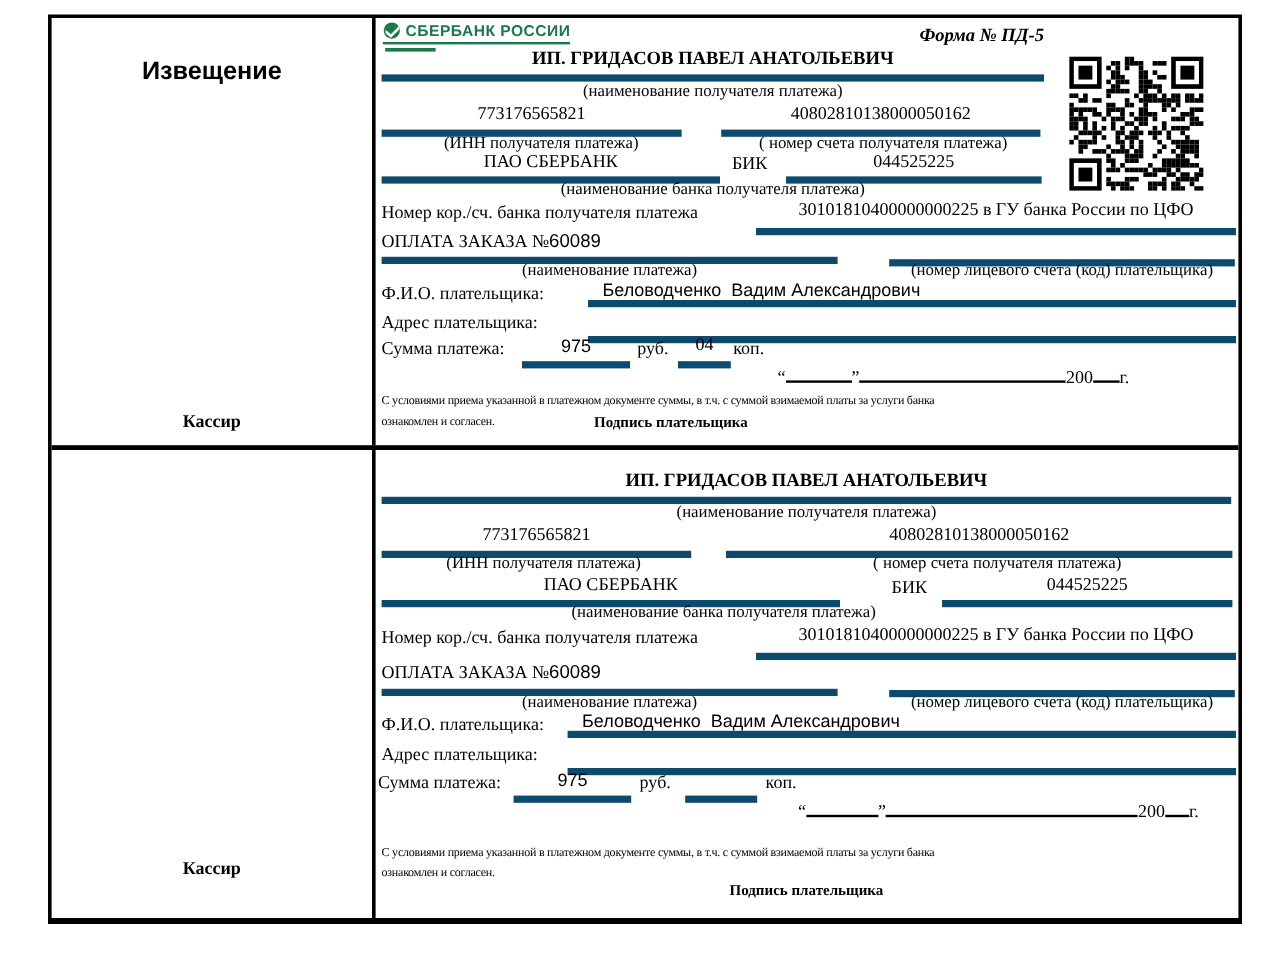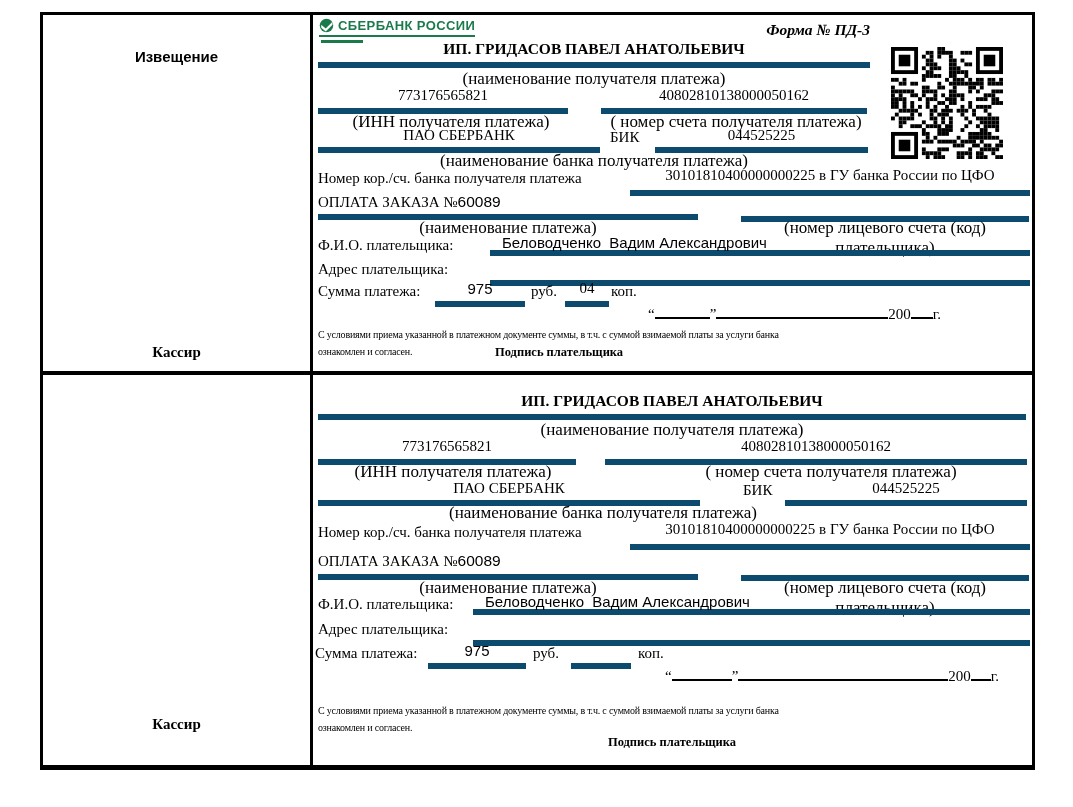--- a/index.html
+++ b/index.html
@@ -9,58 +9,58 @@
   .section{display:flex;position:relative;}
   .sec1{height:356px;}
   .sec2{height:390px;border-top:4px solid #000;}
   .cell-left{width:267px;border-right:3px solid #000;position:relative;flex:none;}
   .cell-right{flex:1;position:relative;font-size:15px;}
   .abs{position:absolute;}
   .b{font-weight:bold;}
   .i{font-style:italic;}
   .sans{font-family:"Liberation Sans", sans-serif;}
   .ctr{text-align:center;}
-  .small{font-size:17px;}
+  .small{font-size:14px;}
   .agree{font-size:10px;letter-spacing:-0.2px;}
   .u{border-bottom:6px solid #0c4a6e;}
   .seg{display:inline-block;border-bottom:2px solid #000;height:13px;}
   .title{font-size:15.5px;font-weight:bold;}
   .val{font-size:15px;}
   .pre{white-space:pre;}
   .logo-row{display:flex;align-items:center;gap:4px;border-bottom:2px solid #1b7a4b;padding-bottom:2px;}
   .logo-text{font-family:"Liberation Sans", sans-serif;font-weight:bold;font-size:13px;
              color:#1b7a4b;letter-spacing:0.4px;}
   .logo-bar{position:absolute;background:#1b7a4b;height:3px;width:42px;}
   .datebits span.q{font-size:15px;}
 </style>
 </head>
 <body>
 
 <div class="form-box">
 
   <div class="section sec1">
     <div class="cell-left">
-      <div class="abs sans b" style="top:33px;left:0;width:100%;text-align:center;font-size:15px;">Извещение</div>
+      <div class="abs sans b" style="top:33px;left:0;width:100%;text-align:center;font-size:21px;">Извещение</div>
       <div class="abs b" style="bottom:10px;left:0;width:100%;text-align:center;font-size:15px;">Кассир</div>
     </div>
 
     <div class="cell-right">
 
       <div class="abs" style="top:3px;left:6px;">
         <div class="logo-row">
           <svg width="15" height="15" viewBox="0 0 20 20">
             <circle cx="10" cy="10" r="9" fill="#1b7a4b"></circle>
             <path d="M3 9 L9 14 L18 5 L18 9 L9 18 L3 13 Z" fill="#ffffff"></path>
           </svg>
           <span class="logo-text">СБЕРБАНК РОССИИ</span>
         </div>
         <div class="logo-bar" style="top:22px;left:2px;"></div>
       </div>
 
-      <div class="abs b i" style="top:6px;right:162px;font-size:15.5px;">Форма № ПД-3</div>
+      <div class="abs b i" style="top:6px;right:162px;font-size:15.5px;">Форма № ПД-5</div>
 
       <svg class="abs" style="top:32px;left:578px;" width="112" height="112">
           <rect x="0" y="0" width="112" height="112" fill="#fff"></rect>
           <rect x="46.3448275862069" y="0" width="3.8620689655172415" height="3.8620689655172415" fill="#000"></rect>
           <rect x="50.20689655172414" y="0" width="3.8620689655172415" height="3.8620689655172415" fill="#000"></rect>
           <rect x="34.758620689655174" y="3.8620689655172415" width="3.8620689655172415" height="3.8620689655172415" fill="#000"></rect>
           <rect x="38.62068965517241" y="3.8620689655172415" width="3.8620689655172415" height="3.8620689655172415" fill="#000"></rect>
           <rect x="46.3448275862069" y="3.8620689655172415" width="3.8620689655172415" height="3.8620689655172415" fill="#000"></rect>
           <rect x="50.20689655172414" y="3.8620689655172415" width="3.8620689655172415" height="3.8620689655172415" fill="#000"></rect>
           <rect x="54.06896551724138" y="3.8620689655172415" width="3.8620689655172415" height="3.8620689655172415" fill="#000"></rect>

